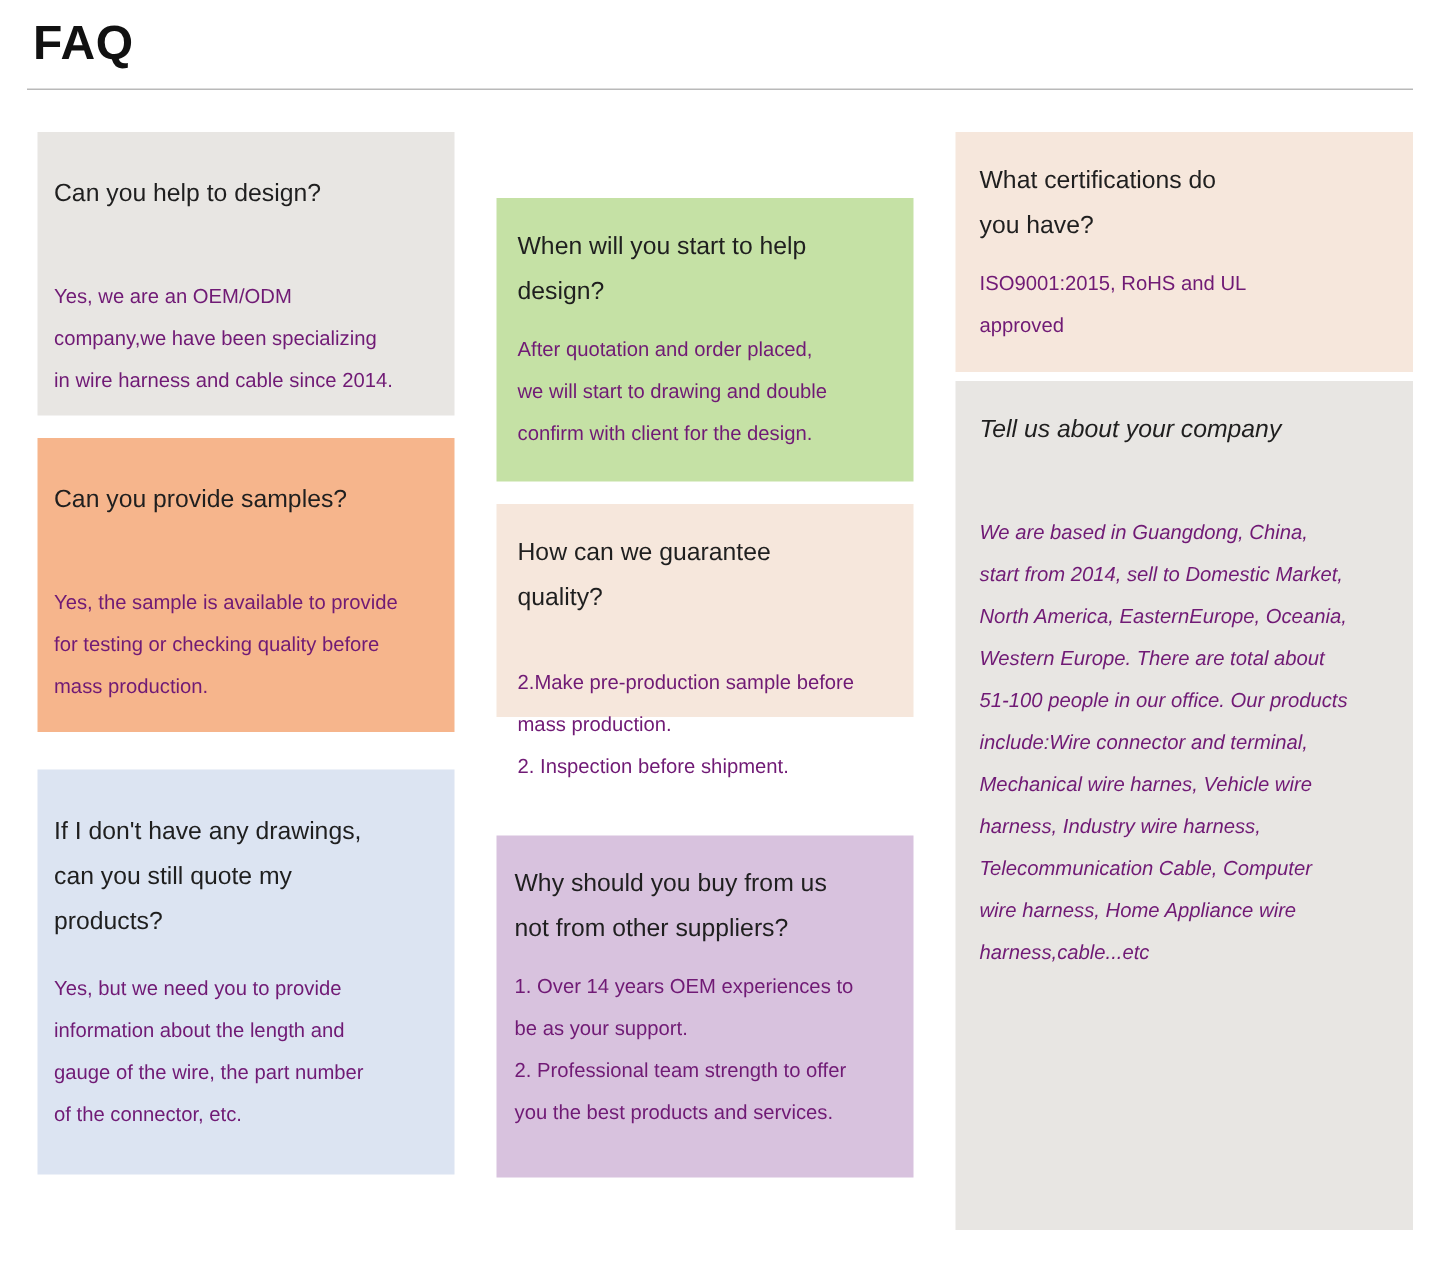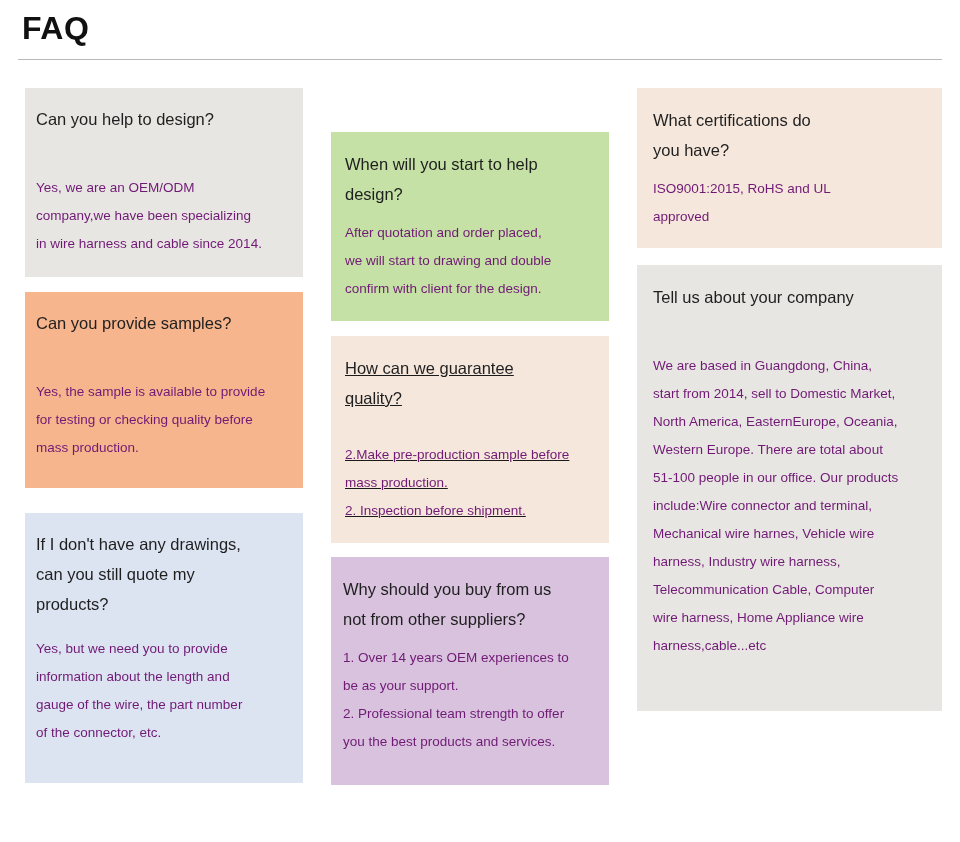--- a/index.html
+++ b/index.html
@@ -63,28 +63,28 @@
   
   .c1 { left: 25px;  width: 278px; }
   .c2 { left: 331px; width: 278px; }
   .c3 { left: 637px; width: 305px; }
 
   #card-design        { top: 88px;  height: 189px; }
   #card-when-start    { top: 88px;  height: 189px; }
   #card-certs         { top: 88px;  height: 160px; }
 
   #card-samples       { top: 292px; height: 196px; }
-  #card-quality       { top: 292px; height: 207px; text-decoration: underline; }
-  #card-company       { top: 265px; height: 446px; }
+  #card-quality       { top: 292px; height: 142px; }
+  #card-company       { top: 254px; height: 566px; font-style: italic; }
 
   #card-drawings      { top: 513px; height: 270px; }
   #card-why-buy       { top: 513px; height: 228px; }
 
   
-  .pad-a  { padding: 16px 16px 0 11px; }
+  .pad-a  { padding: 26px 16px 0 11px; }
   .pad-b  { padding: 17px 14px 0 14px; margin-top: 44px; }
   .pad-c  { padding: 17px 14px 0 16px; }
   .gap-sm .card-a { margin-top: 10px; }
   .gap-md .card-a { margin-top: 16px; }
   .gap-lg .card-a { margin-top: 28px; }
   .gap-xl .card-a { margin-top: 40px; }
 </style>
 </head>
 <body>
 

